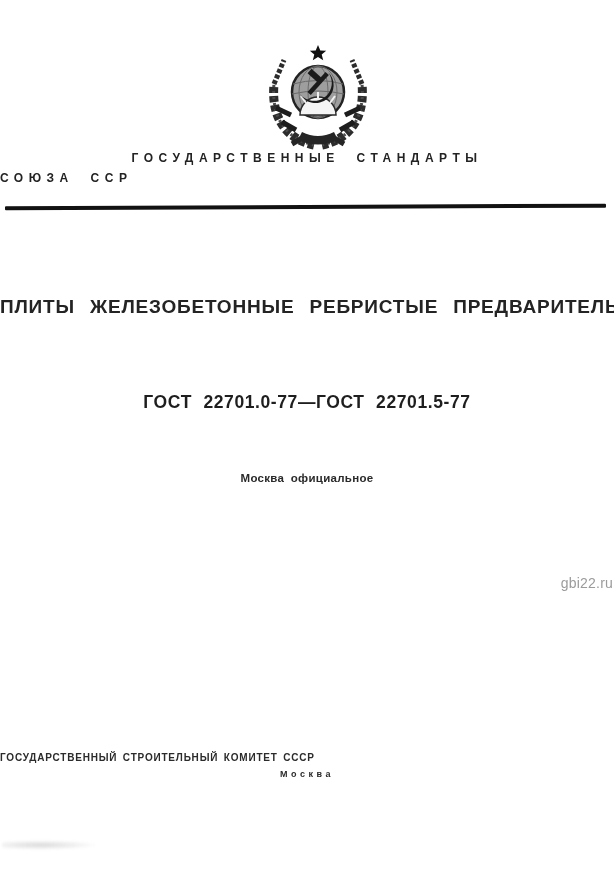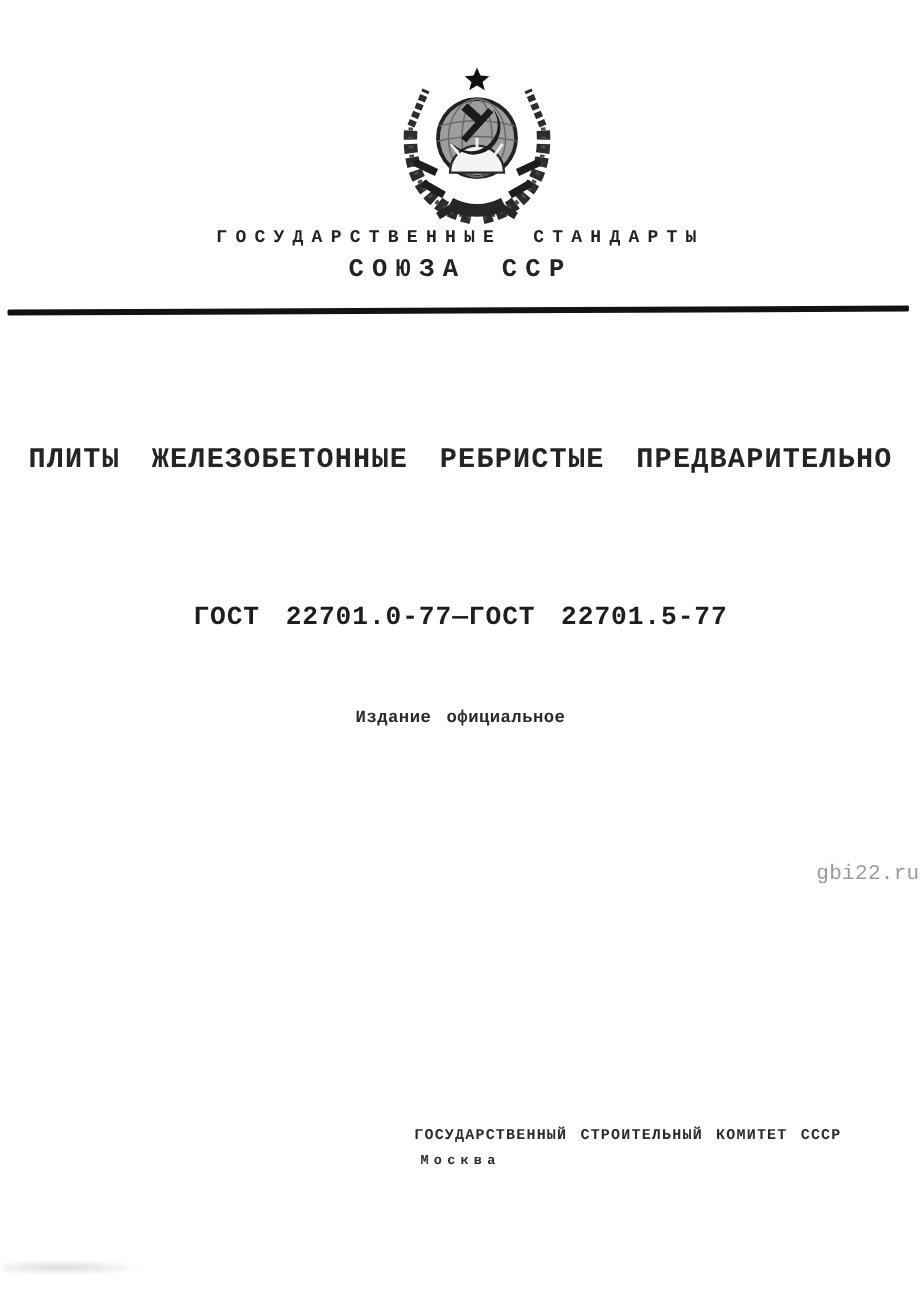--- a/index.html
+++ b/index.html
@@ -6,40 +6,38 @@
   html, body { background: #ffffff; }
   body {
     font-family: "Liberation Sans", sans-serif;
     width: 614px; height: 876px;
     position: relative; overflow: hidden;
     color: #1c1c1c;
   }
   .page {
     position: absolute; inset: 0;
     background: #ffffff;
-    font-family: Liberation Mono, monospace;
   }
   
   .emblem {
     position: absolute;
     left: 252px; top: 44px;
     width: 132px; height: 110px;
   }
   
   .hdr-line1 {
     position: absolute; top: 151px; left: 0; width: 614px;
     text-align: center;
     font-size: 12px; font-weight: bold;
     letter-spacing: 5.5px; word-spacing: 8px;
     color: #232323;
   }
   .hdr-line2 {
     position: absolute; top: 171px; left: 0; width: 614px;
-    text-align: center;
-    font-size: 17px; font-weight: bold;
+    font-size: 12px; font-weight: bold;
     letter-spacing: 5.5px; word-spacing: 8px;
     color: #232323;
   }
   
   .rule {
     position: absolute; top: 205px; left: 5px;
     width: 601px; height: 4px;
     background: #121212;
     transform: rotate(-0.25deg);
     border-radius: 1px;
@@ -50,21 +48,21 @@
     text-align: center;
   }
   .title-line {
     font-size: 19px; font-weight: bold;
     letter-spacing: 0.8px; word-spacing: 9px;
     line-height: 31px;
     color: #242424;
     white-space: pre;
   }
   .designation {
-    position: absolute; top: 402px; left: 0; width: 614px;
+    position: absolute; top: 392px; left: 0; width: 614px;
     text-align: center;
     font-size: 17.5px; font-weight: bold;
     letter-spacing: 0.6px; word-spacing: 6px;
     color: #1e1e1e;
   }
   .edition-note {
     position: absolute; top: 472px; left: 0; width: 614px;
     text-align: center;
     font-size: 11.5px; font-weight: bold;
     letter-spacing: 0.3px; word-spacing: 3px;
@@ -74,21 +72,21 @@
   .watermark {
     position: absolute; top: 555px; right: 1px;
     font-size: 14px;
     color: #9b9b9b;
     letter-spacing: 0.2px;
     margin-top: 20px;
   }
   
   .footer-publisher {
     position: absolute; top: 752px; left: 0; width: 561px;
-    text-align: right;
+    text-align: left;
     font-size: 10px; font-weight: bold;
     letter-spacing: 0.8px; word-spacing: 2px;
     color: #2b2b2b;
   }
   .footer-city {
     position: absolute; top: 769px; left: 0; width: 614px;
     text-align: center;
     font-size: 9px; font-weight: bold;
     letter-spacing: 3.5px;
     color: #2b2b2b;
@@ -144,21 +142,21 @@
   <div class="hdr-line2">СОЮЗА ССР</div>
 
   <div class="rule"></div>
 
   <div class="title-block">
     <div class="title-line">ПЛИТЫ ЖЕЛЕЗОБЕТОННЫЕ РЕБРИСТЫЕ ПРЕДВАРИТЕЛЬНО</div>
   </div>
 
   <div class="designation">ГОСТ 22701.0-77—ГОСТ 22701.5-77</div>
 
-  <div class="edition-note">Издание официальное</div>
+  <div class="edition-note">Москва официальное</div>
 
   <div class="watermark">gbi22.ru</div>
 
   <div class="footer-publisher">ГОСУДАРСТВЕННЫЙ СТРОИТЕЛЬНЫЙ КОМИТЕТ СССР</div>
   <div class="footer-city">Москва</div>
 
   <div class="smudge"></div>
 
 </div>
 

